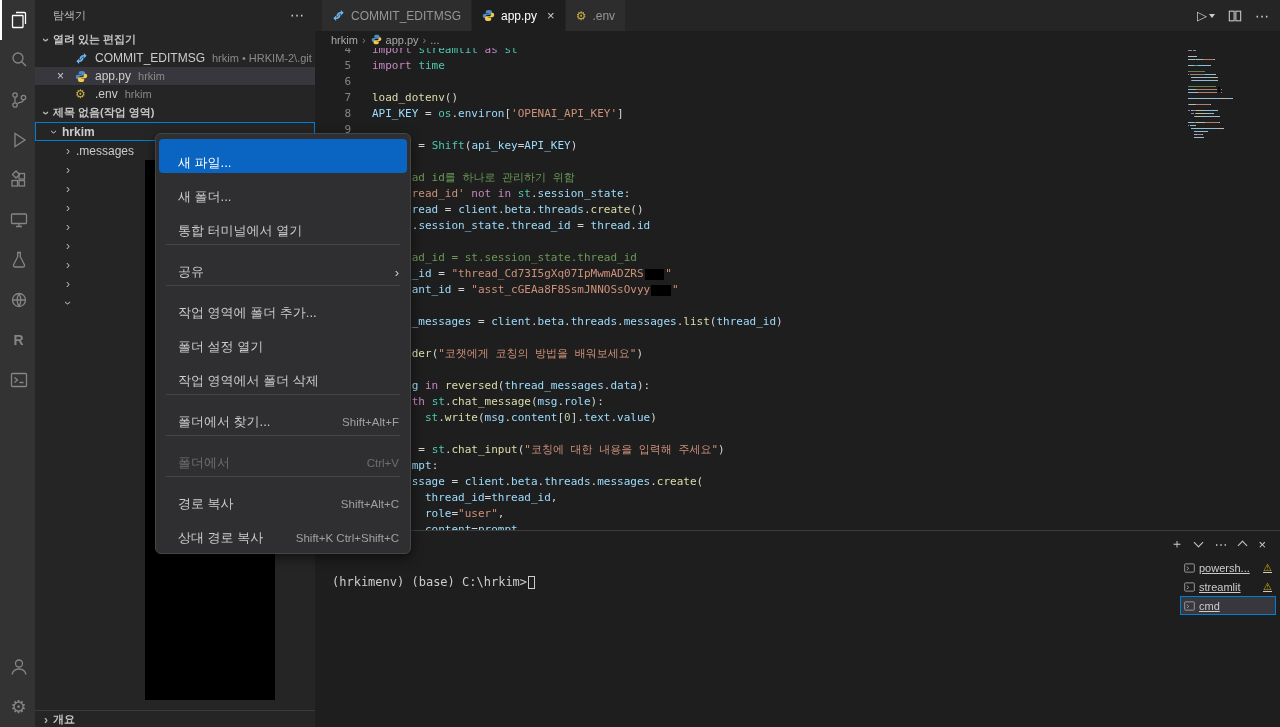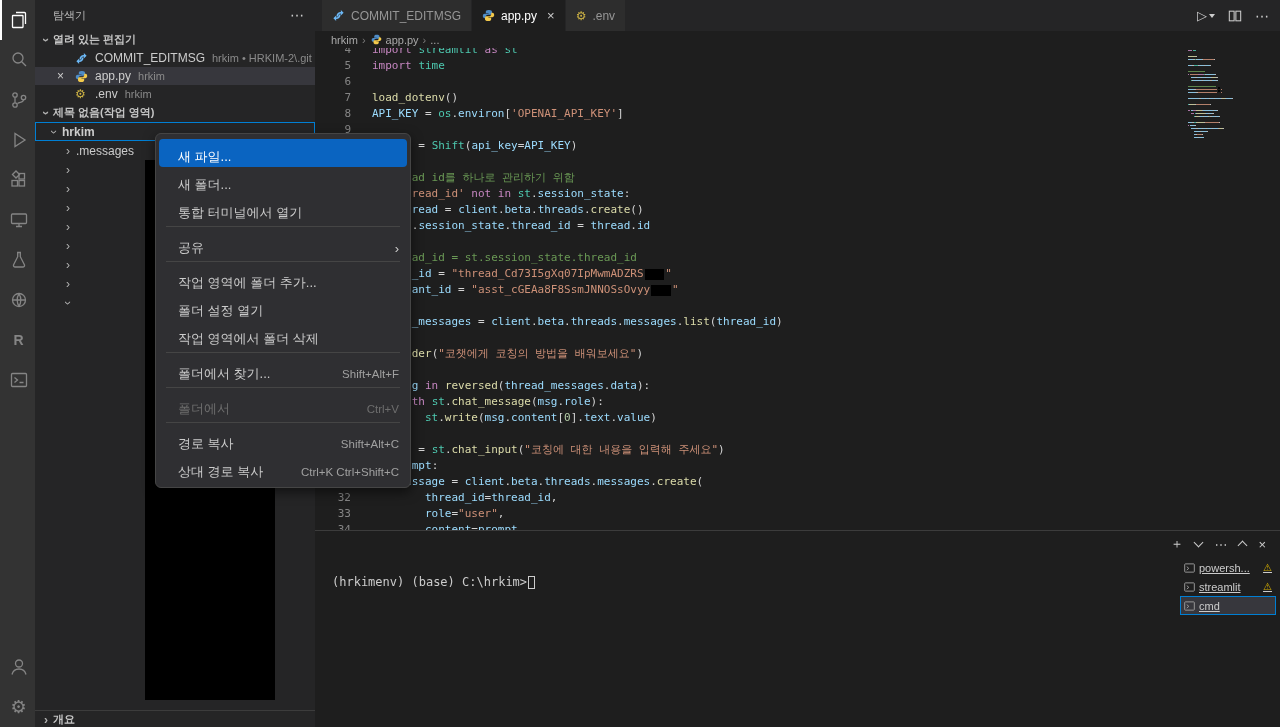--- a/index.html
+++ b/index.html
@@ -59,21 +59,21 @@
   .tk-k{color:var(--kw,#c586c0);} .tk-m{color:var(--ty,#4ec9b0);} .tk-v{color:var(--va,#9cdcfe);}
   .tk-f{color:var(--fn,#dcdcaa);} .tk-s{color:var(--st,#ce9178);} .tk-n{color:var(--nu,#b5cea8);}
   .tk-c{color:var(--cm,#6a9955);} .tk-p{color:var(--pl,#d4d4d4);}
   .tk-r{display:inline-block;background:#000;height:11px;vertical-align:middle;margin:0 1px;}
   .minimap{position:absolute;top:14px;right:34px;width:58px;z-index:2;}
   .mm-line{height:3px;line-height:0;white-space:nowrap;overflow:hidden;}
   .mm{display:inline-block;height:2px;background:currentColor;opacity:.85;}
   
   .ctx{position:absolute;left:155px;top:133px;width:256px;box-sizing:border-box;background:#2f2f32;border:1px solid #454545;border-radius:6px;
        box-shadow:0 4px 12px rgba(0,0,0,.55);padding:5px 0;z-index:50;font-size:13px;color:#cccccc;}
-  .menu-item{height:20px;display:flex;align-items:center;padding:8px 8px 0 19px;margin:0 3px;border-radius:4px;}
+  .menu-item{height:20px;display:flex;align-items:center;padding:14px 8px 0 19px;margin:0 3px;border-radius:4px;}
   .menu-item .mi-label{flex:1;white-space:nowrap;}
   .mi-short{color:#a0a0a0;font-size:11.5px;margin-left:18px;white-space:nowrap;}
   .menu-item.hl{background:var(--menusel,#0a64c1);color:#ffffff;}
   .menu-item.dis{color:#6e6e6e;} .menu-item.dis .mi-short{color:#6e6e6e;}
   .menu-sep{height:1px;background:#454545;margin:3px 10px;}
   .mi-sub{color:#cccccc;font-size:13px;margin-left:18px;}
   
   .panel{position:absolute;left:315px;right:0;bottom:0;height:197px;background:#1e1e1e;border-top:1px solid var(--panelborder,#3c3c3c);box-sizing:border-box;z-index:5;}
   .panel-tabs{display:flex;align-items:center;height:26px;padding-left:14px;}
   .ptab{padding:0 9px;height:26px;display:flex;align-items:center;font-size:11px;color:#969696;box-sizing:border-box;}
@@ -473,17 +473,17 @@
         <span class="mi-label">폴더에서</span>
         <span class="mi-short">Ctrl+V</span>
       </div>
       <div class="menu-sep"></div>
       <div class="menu-item">
         <span class="mi-label">경로 복사</span>
         <span class="mi-short">Shift+Alt+C</span>
       </div>
       <div class="menu-item">
         <span class="mi-label">상대 경로 복사</span>
-        <span class="mi-short">Ctrl+K Ctrl+Shift+C</span>
+        <span class="mi-short">Shift+K Ctrl+Shift+C</span>
       </div>
     </div>
 
 </div>
 
 </body></html>

